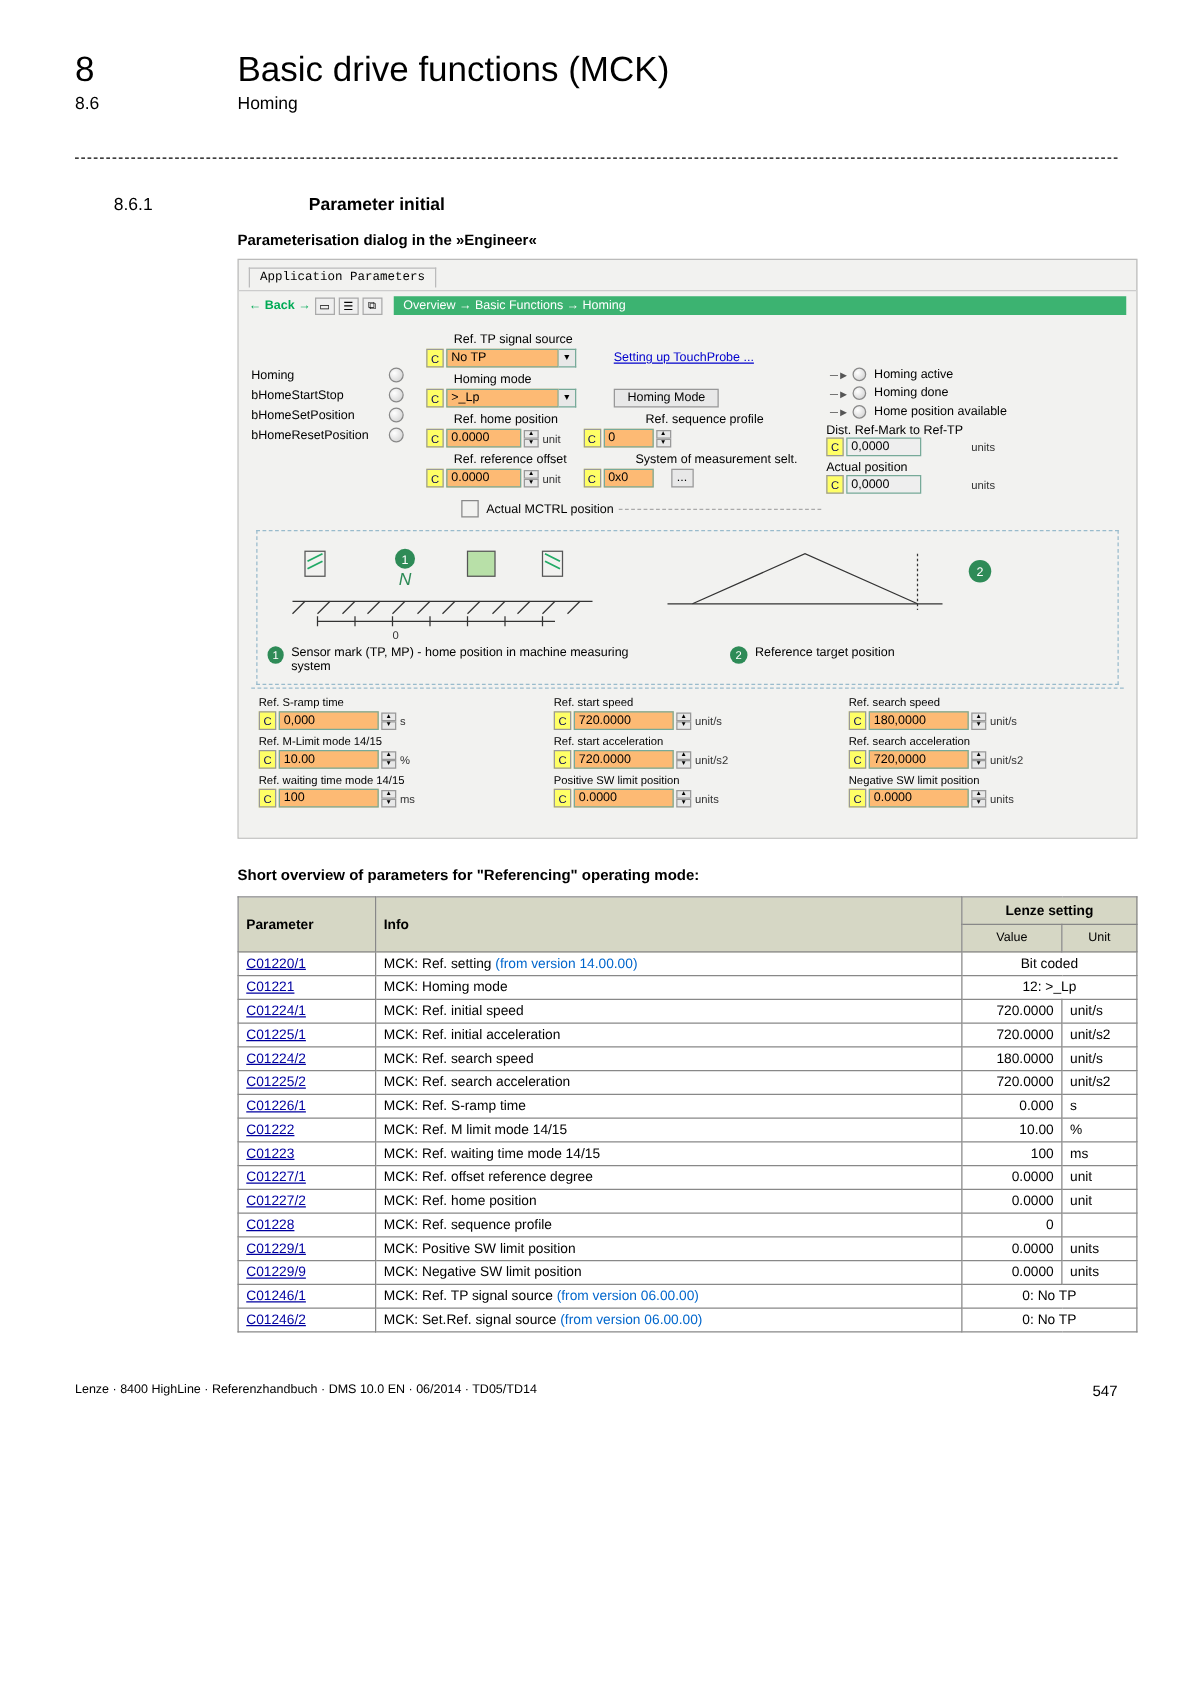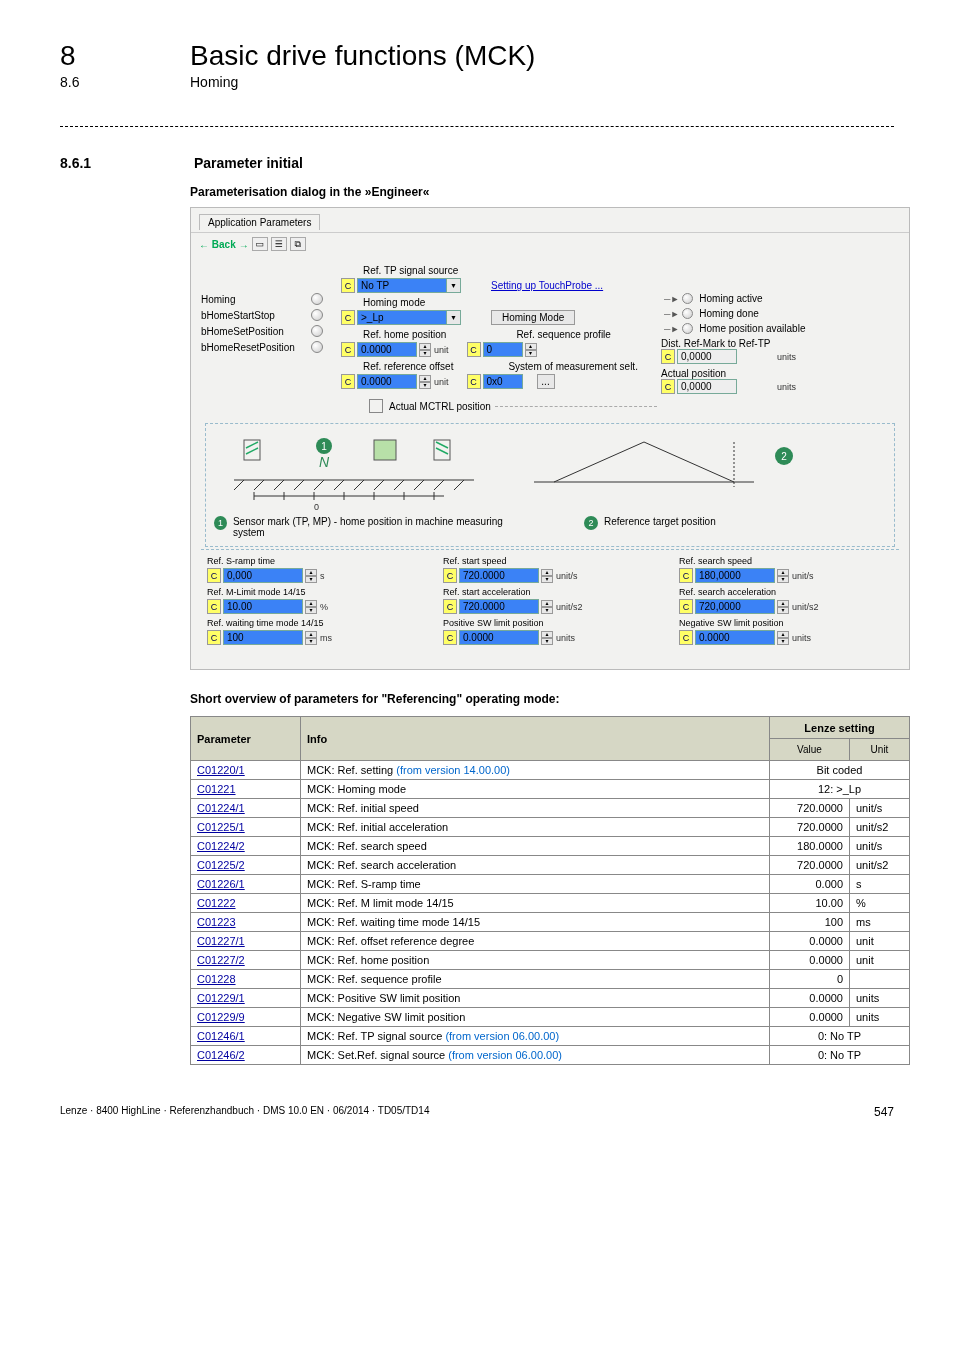--- a/index.html
+++ b/index.html
@@ -17,38 +17,38 @@
   .hdr-title { font-size: 28px; font-weight: 300; }
   .sub-row { display: flex; align-items: baseline; margin-top: 2px; margin-bottom: 36px;}
   .sub-num { font-size: 14px; width: 130px; }
   .sub-title { font-size: 14px; }
   .dash-rule {
     border: none;
     border-top: 1px dashed #000;
     margin: 10px 0 28px 0;
   }
   .sect-row { display: flex; align-items: baseline; margin-bottom: 14px; }
-  .sect-num { font-size: 14px; font-weight: bold; width: 134px; }
+  .sect-num { font-size: 14px; font-weight: normal; width: 156px; margin-left: 31px; }
   .sect-title { font-size: 14px; font-weight: bold; }
   .para-title { font-weight: bold; font-size: 12px; margin-left: 130px; margin-bottom: 8px; }
 
   
   .dlg-wrap { margin-left: 130px; width: 720px; background: #f2f2f0; border: 1px solid #bbb; font-size: 10px; font-family: Tahoma, Arial, sans-serif; }
-  .dlg-top { padding: 6px 8px 2px 8px; }
+  .dlg-top { padding: 6px 8px 2px 8px; font-family: Liberation Mono, monospace; }
   .tab { display:inline-block; padding: 2px 8px; background:#f2f2f0; border:1px solid #bbb; border-bottom:none; font-size:10px;}
   .nav-row { display:flex; align-items:center; gap:3px; padding: 4px 8px; background:#f2f2f0; border-top:1px solid #ccc;}
   .nav-btn { color:#0a5; font-weight:bold; }
   .tb-icon { width:16px; height:14px; display:inline-flex; align-items:center; justify-content:center; border:1px solid #aaa; background:#efefef; font-size:9px;}
   .bc-bar { flex:1; background:#3cb371; color:#fff; padding:2px 8px; margin-left:6px; font-size:10px;}
 
   .dlg-body { padding: 10px; position:relative; background:#f2f2f0;}
   .row { display:flex; align-items:center; margin-bottom:4px; }
   .lbl { width:110px; }
   .c-box { width:14px; height:15px; background:#ffff66; border:1px solid #999; color:#005; font-size:9px; display:inline-flex;align-items:center;justify-content:center; margin-right:2px;}
-  .inp { height:15px; border:1px solid #7a9; background:#3b82f6; padding:0 3px; font-size:10px; display:inline-flex; align-items:center;}
+  .inp { height:15px; border:1px solid #7a9; background:#fdba74; padding:0 3px; font-size:10px; display:inline-flex; align-items:center;}
   .dd-arrow { width:14px; height:15px; border:1px solid #7a9; border-left:none; background:#e8e8e8; display:inline-flex;align-items:center;justify-content:center; font-size:7px;}
   .spin { display:inline-flex; flex-direction:column; margin-left:2px;}
   .spin div { width:12px; height:7px; border:1px solid #999; background:#e8e8e8; font-size:6px; line-height:5px; text-align:center;}
   .unit-t { margin-left:3px; font-size:9px; color:#333;}
   .link-btn { color:#00c; text-decoration:underline; cursor:pointer; }
   .ellips-btn { width:18px; height:15px; border:1px solid #999; background:#e8e8e8; display:inline-flex;align-items:center;justify-content:center;}
   .led { width:12px; height:12px; border-radius:50%; border:1px solid #888; background: radial-gradient(circle at 35% 35%, #fff, #ccc); display:inline-block;}
   .led-sm { width:11px; height:11px;}
   .arrow-r { display:inline-block; margin:0 3px; color:#555; font-size:9px;}
   .diagram-box { margin:6px 4px 2px 4px; border:1px dashed #9bc; padding:8px; background:#f2f2f0;}
@@ -98,20 +98,21 @@
 <div class="dlg-wrap">
   <div class="dlg-top">
     <span class="tab">Application Parameters</span>
   </div>
   <div class="nav-row">
     <span class="nav-btn">← <span>Back</span></span>
     <span class="nav-btn" style="color:#0a5">→</span>
     <span class="tb-icon">▭</span>
     <span class="tb-icon">☰</span>
     <span class="tb-icon">⧉</span>
+    <span class="bc-bar">Overview → Basic Functions → Homing</span>
   </div>
 
   <div class="dlg-body">
 
     <div style="display:flex;">
 
       <div style="width:140px; padding-top:28px;">
         <div class="row">
             <span class="lbl">Homing</span>
             <span class="led"></span>

